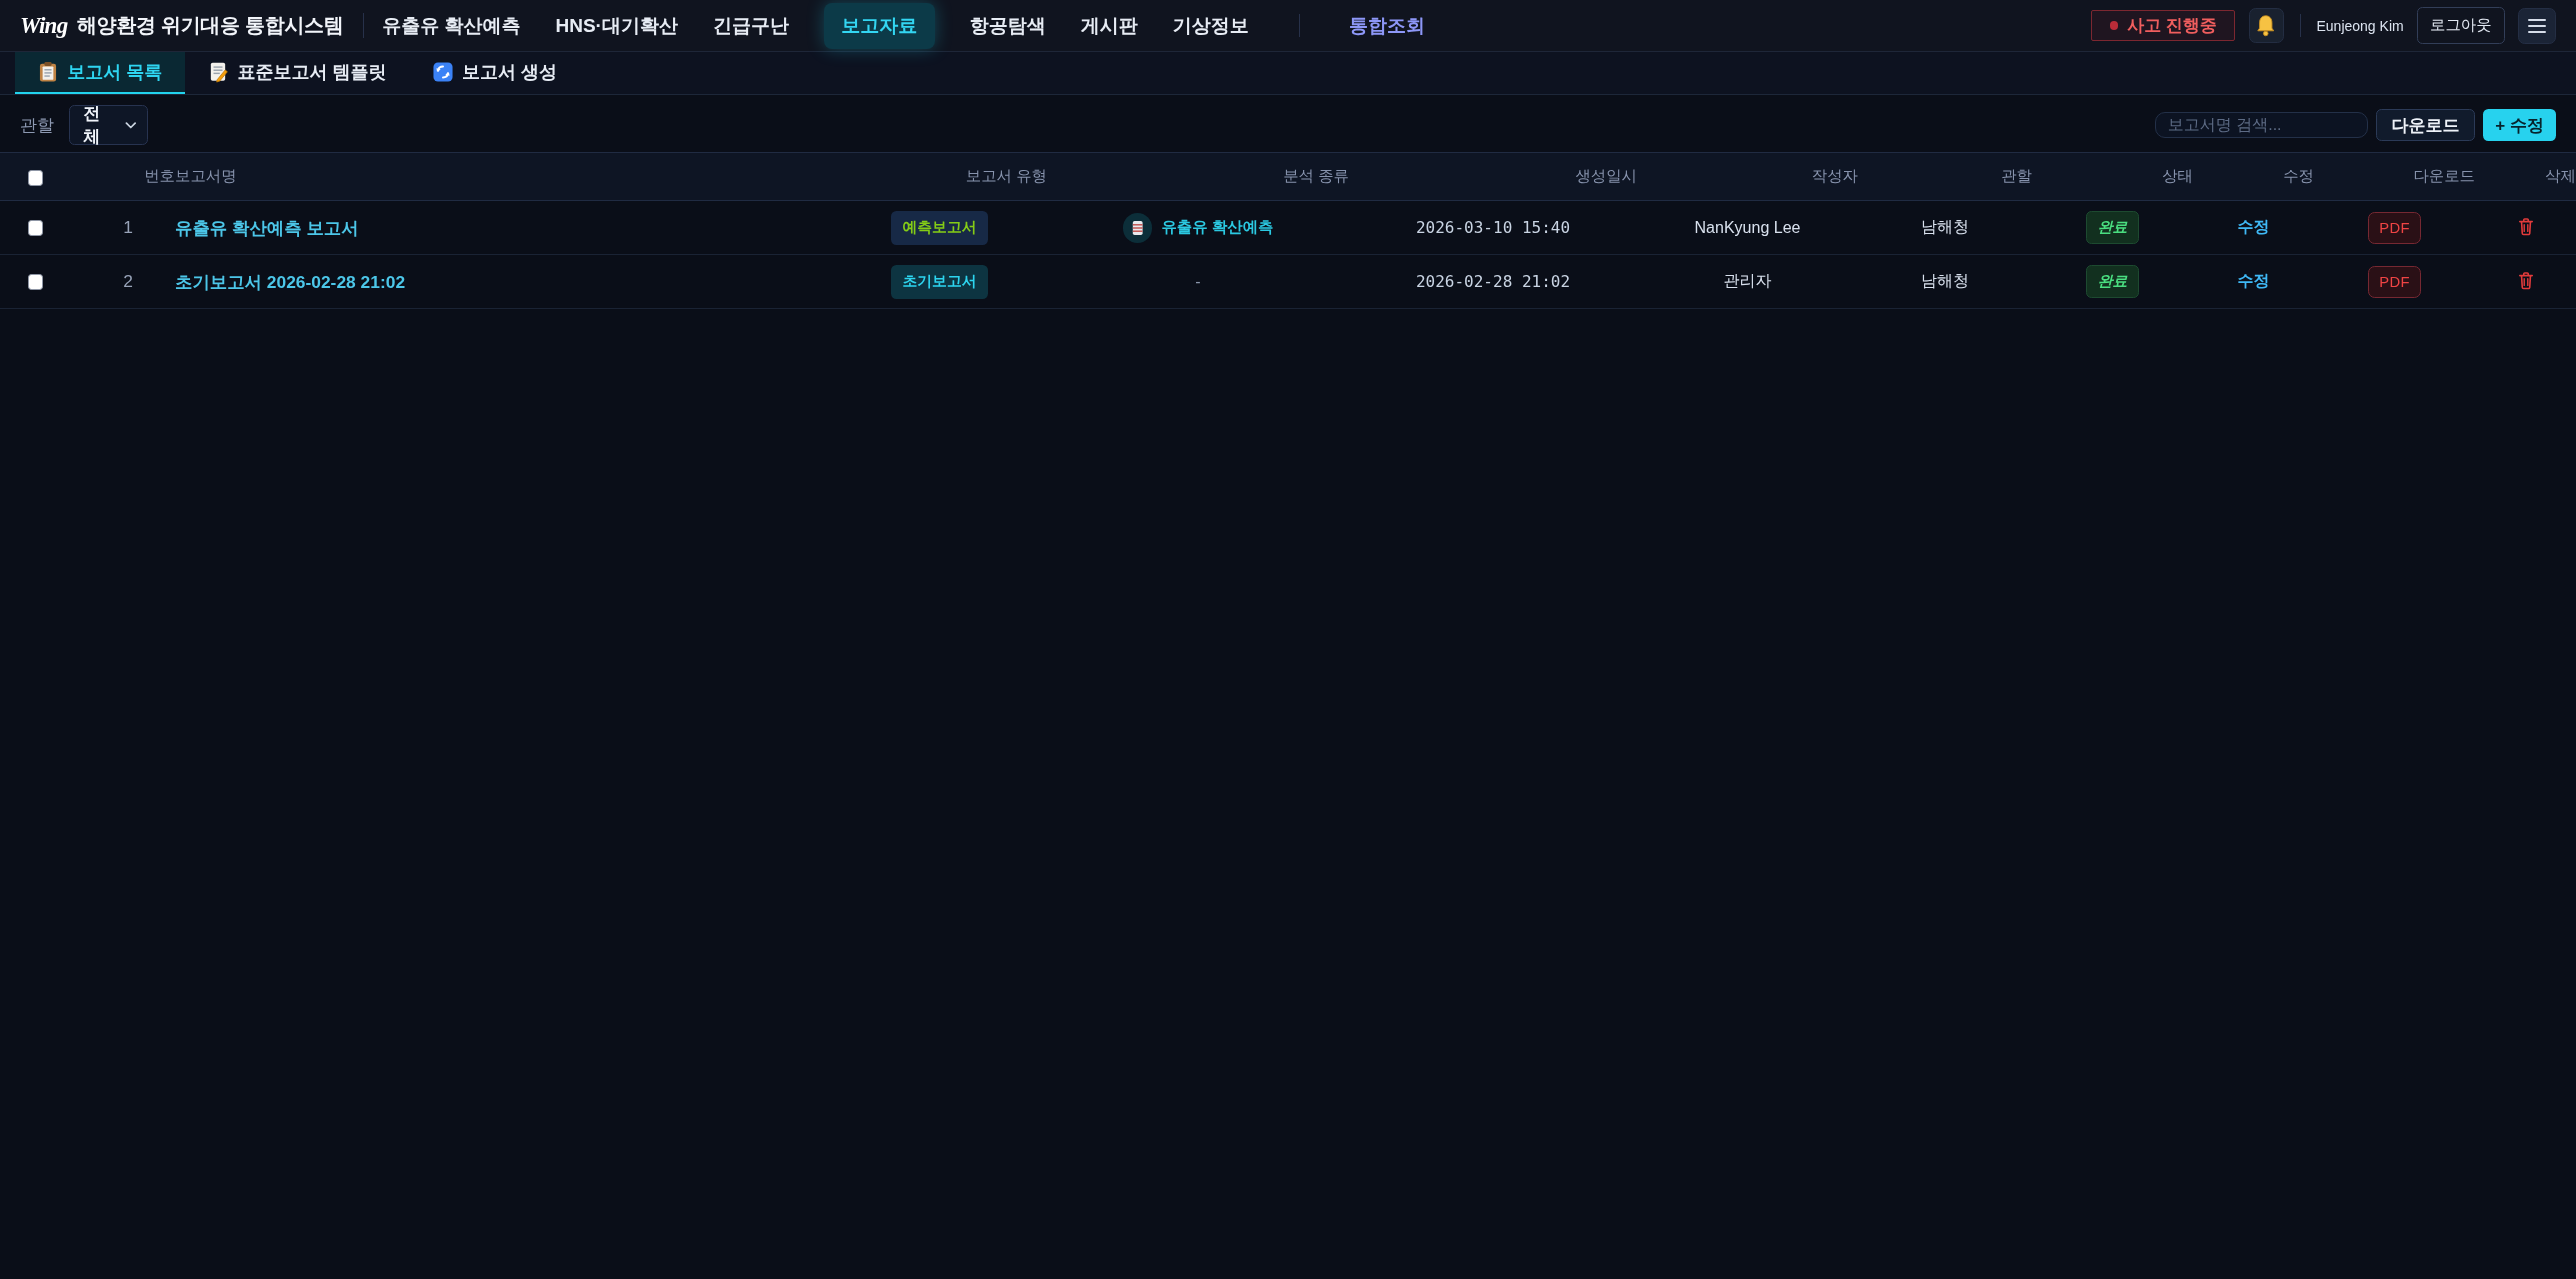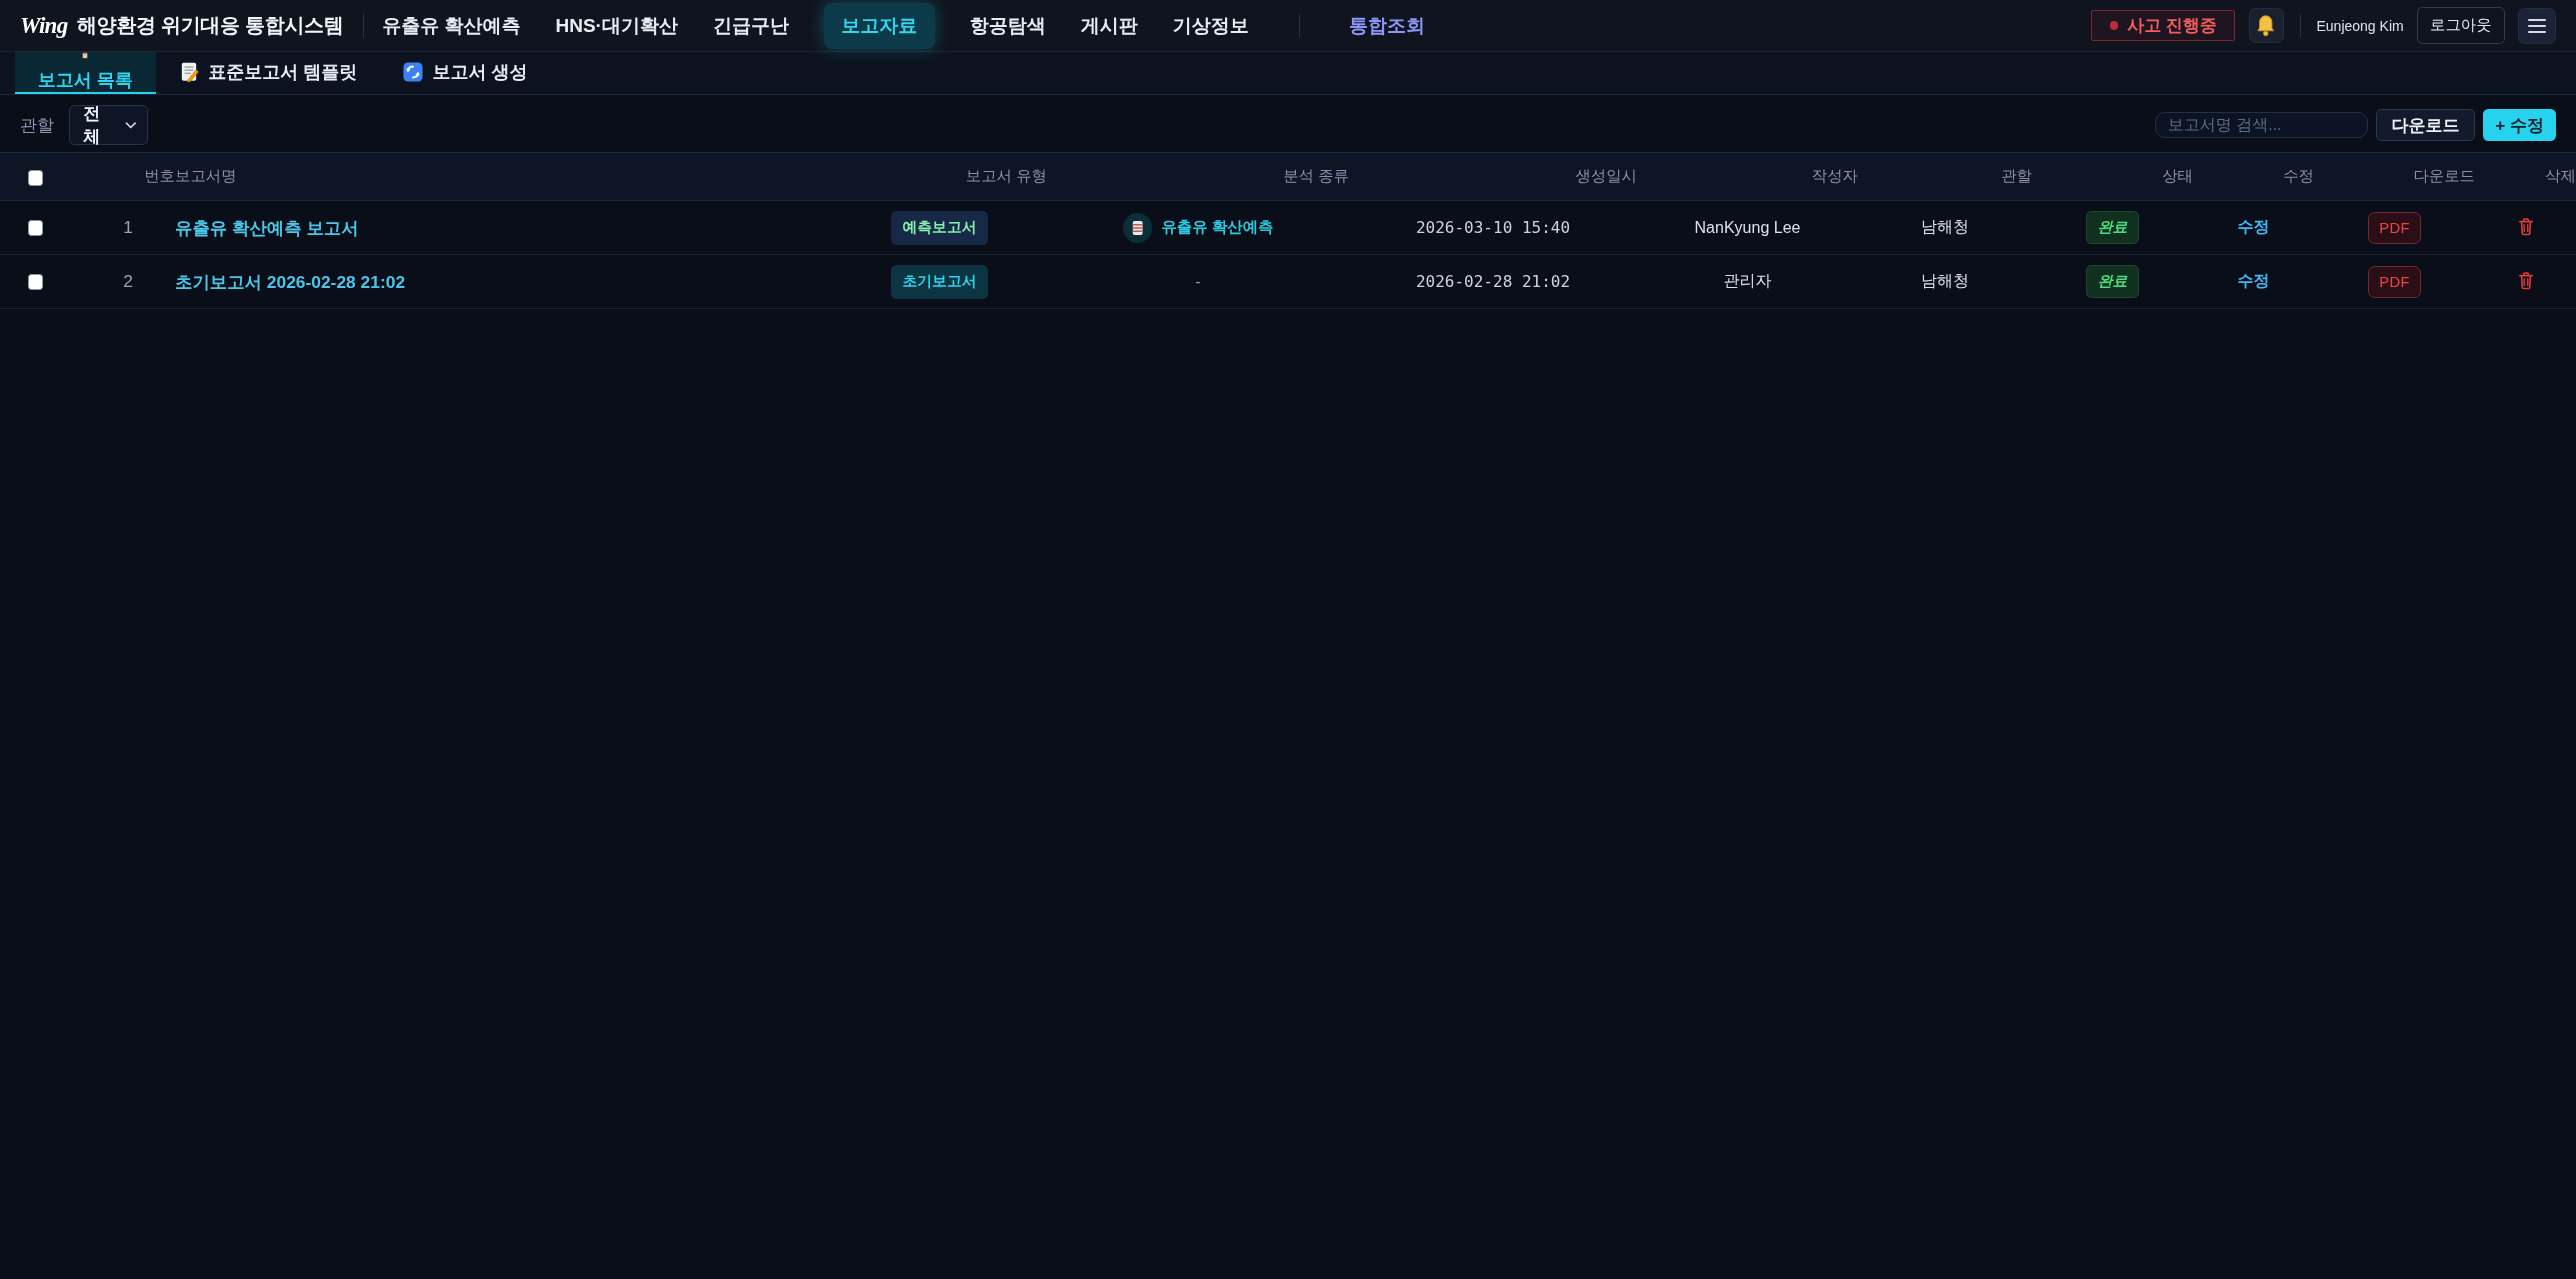--- a/index.html
+++ b/index.html
@@ -43,21 +43,21 @@
     font-size:15.4px; color:#e3e9f3; background:transparent; border:0.7px solid #323e58;
     border-radius:5.4px; padding:6.7px 12px; cursor:pointer; font-family:inherit;
   }
   .menu-btn { width:38px; height:36px; border-radius:6.7px; background:#1b2436; border:0.7px solid #242e44;
     display:flex; flex-direction:column; align-items:center; justify-content:center; gap:4px; cursor:pointer; }
   .menu-btn span { display:block; width:17.4px; height:2px; border-radius:1.3px; background:#d6dde9; }
 
   
   .tabbar { height:43px; background:#0d1220; border-bottom:0.7px solid #1d2739; display:flex; align-items:stretch; padding:0 14.8px; }
   .tab { display:flex; align-items:center; gap:9.4px; padding:0 23px; font-size:18px; font-weight:600; color:#e7ecf4; cursor:pointer; border-bottom:2.7px solid transparent; }
-  .tab.active { background:#0a2833; color:#2ed5f1; font-weight:700; border-bottom-color:#22d3ee;flex-direction:column; }
+  .tab.active { background:#0a2833; color:#2ed5f1; font-weight:700; border-bottom-color:#22d3ee; }
 
   
   .filter-row { display:flex; align-items:center; justify-content:space-between; padding:0 20px; margin-top:13.4px; height:34px; }
   .filter-left { display:flex; align-items:center; gap:14.8px; }
   .filter-label { font-size:17px; color:#8d99b2; }
   .select {
     display:flex; align-items:center; justify-content:space-between; gap:12px;
     width:79px; height:40px; padding:0 10.7px 0 13.4px;
     background:#0e1626; border:0.7px solid #273350; border-radius:5.4px; cursor:pointer;
   }
@@ -86,21 +86,21 @@
   tbody td { text-align:center; vertical-align:middle; }
 
   .cell-check { padding-left:28px; text-align:left !important; }
   input[type=checkbox] {
     appearance:none; -webkit-appearance:none; width:15.4px; height:15.4px; background:#ffffff;
     border:1.3px solid #8e96a6; border-radius:3.4px; cursor:pointer; display:inline-block; vertical-align:middle;
   }
   .num { font-size:17.4px; color:#98a3b8; }
   .report-link { font-size:17.4px; font-weight:600; color:#4cc6e8; cursor:pointer; }
   .type-badge { display:inline-block; padding:7.4px 12px; border-radius:5.4px; font-size:14.8px; font-weight:600; }
-  .type-badge.blue { background:#172946; color:#86efac; }
+  .type-badge.blue { background:#172946; color:#84cc16; }
   .type-badge.cyan { background:#0d3441; color:#2dd4ee; }
   .analysis-wrap { display:inline-flex; align-items:center; gap:9.4px; }
   .analysis-icon { width:29.5px; height:29.5px; border-radius:50%; background:#0c2e39; display:flex; align-items:center; justify-content:center; }
   .analysis-text { font-size:15.4px; font-weight:600; color:#2bc9e2; }
   .analysis-empty { font-size:16px; color:#8a96ab; }
   .date-text { font-family:"DejaVu Sans Mono", monospace; font-size:16px; color:#c9d4e3; }
   .plain-text { font-size:16px; color:#d9e1ee; }
   .status-badge { display:inline-block; padding:6px 10.7px; border-radius:5.4px; background:#12301f; border:0.7px solid #1d4a30; color:#4ade80; font-size:14.8px; font-weight:700;font-style:italic; }
   .edit-link { font-size:16px; font-weight:600; color:#3fb9f6; cursor:pointer; }
   .pdf-badge { display:inline-block; padding:7.4px 10px; border-radius:6.7px; background:#2a1016; border:1.3px solid #762832; color:#ef4444; font-size:14.8px; font-weight:400; cursor:pointer; letter-spacing:0.3px; }

